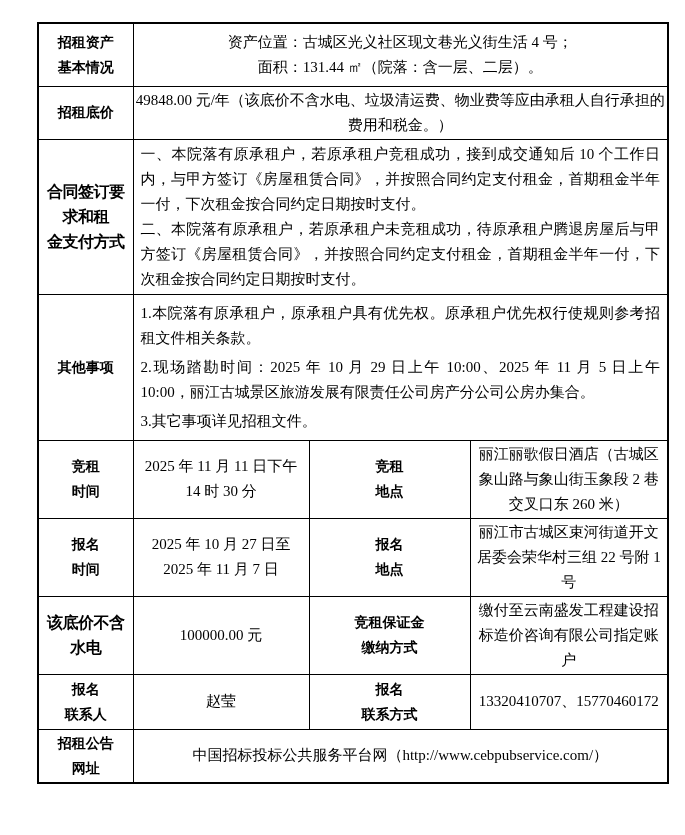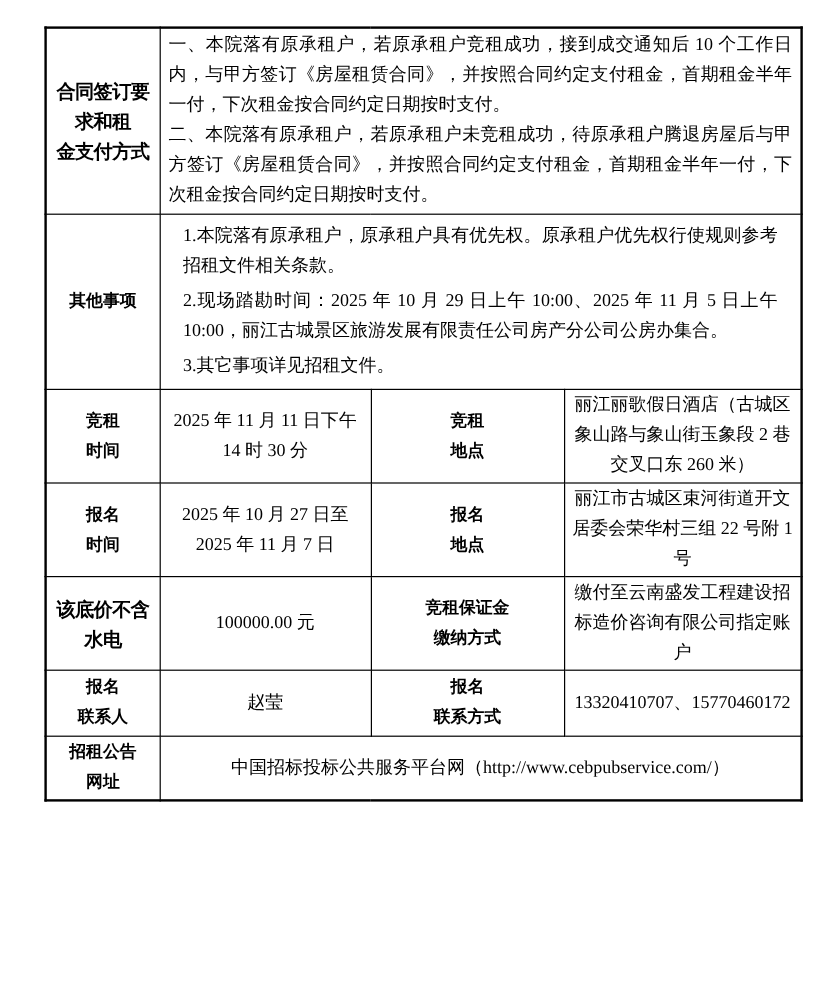--- a/index.html
+++ b/index.html
@@ -49,35 +49,45 @@
   }
   td.val.paras {
     text-align: justify;
     white-space: normal;
     padding: 2px 7px;
   }
   td.val.paras p {
     margin: 0;
   }
   td.val.items p {
-    margin: 4px 12px;
+    margin: 4px 0;
   }
 </style>
 </head>
 <body>
 
 <div class="doc-wrap">
   <table class="doc-table">
     <colgroup>
       <col style="width:95px">
       <col style="width:176px">
       <col style="width:161px">
       <col style="width:198px">
     </colgroup>
     <tbody>
+      <tr style="height:63px">
+        <td class="lbl">招租资产
+基本情况</td>
+        <td class="val" colspan="3">资产位置：古城区光义社区现文巷光义街生活 4 号；
+面积：131.44 ㎡（院落：含一层、二层）。</td>
+      </tr>
+      <tr style="height:46px">
+        <td class="lbl">招租底价</td>
+        <td class="val" colspan="3">49848.00 元/年（该底价不含水电、垃圾清运费、物业费等应由承租人自行承担的费用和税金。）</td>
+      </tr>
       <tr style="height:151px">
         <td class="lbl sm">合同签订要求和租
 金支付方式</td>
         <td class="val paras" colspan="3">
           <p>一、本院落有原承租户，若原承租户竞租成功，接到成交通知后 10 个工作日内，与甲方签订《房屋租赁合同》，并按照合同约定支付租金，首期租金半年一付，下次租金按合同约定日期按时支付。</p>
           <p>二、本院落有原承租户，若原承租户未竞租成功，待原承租户腾退房屋后与甲方签订《房屋租赁合同》，并按照合同约定支付租金，首期租金半年一付，下次租金按合同约定日期按时支付。</p>
         </td>
       </tr>
       <tr style="height:142px">
         <td class="lbl">其他事项</td>

